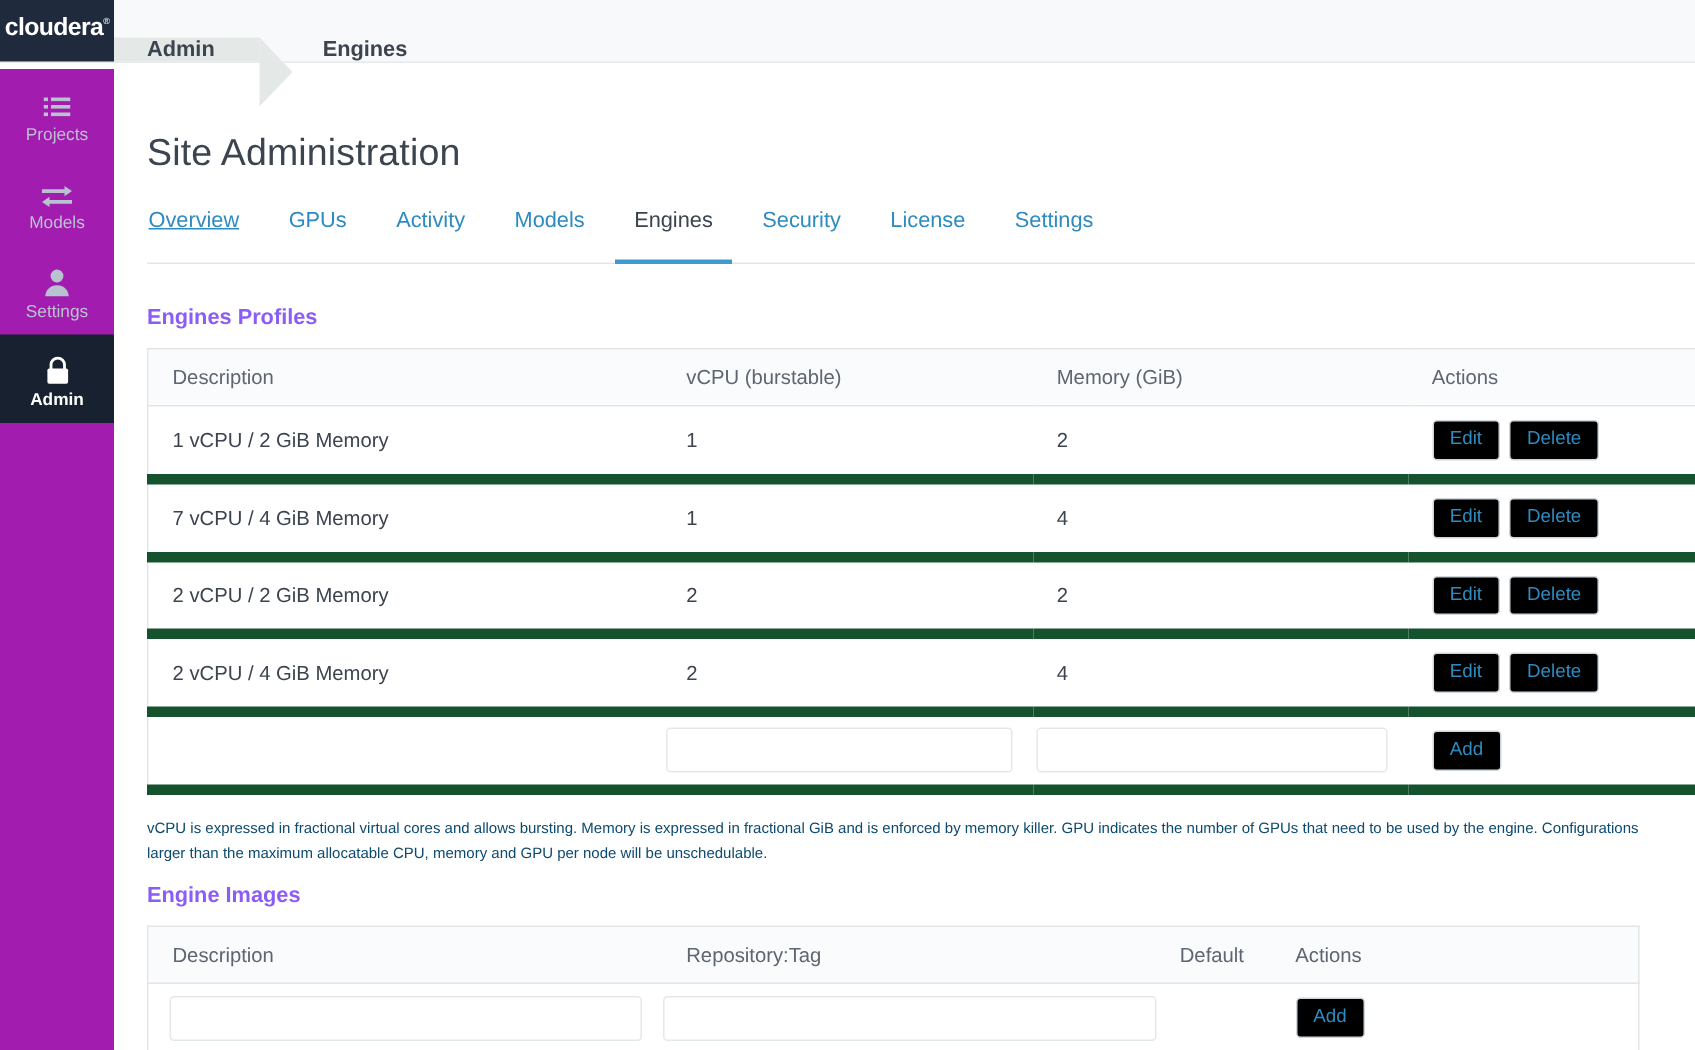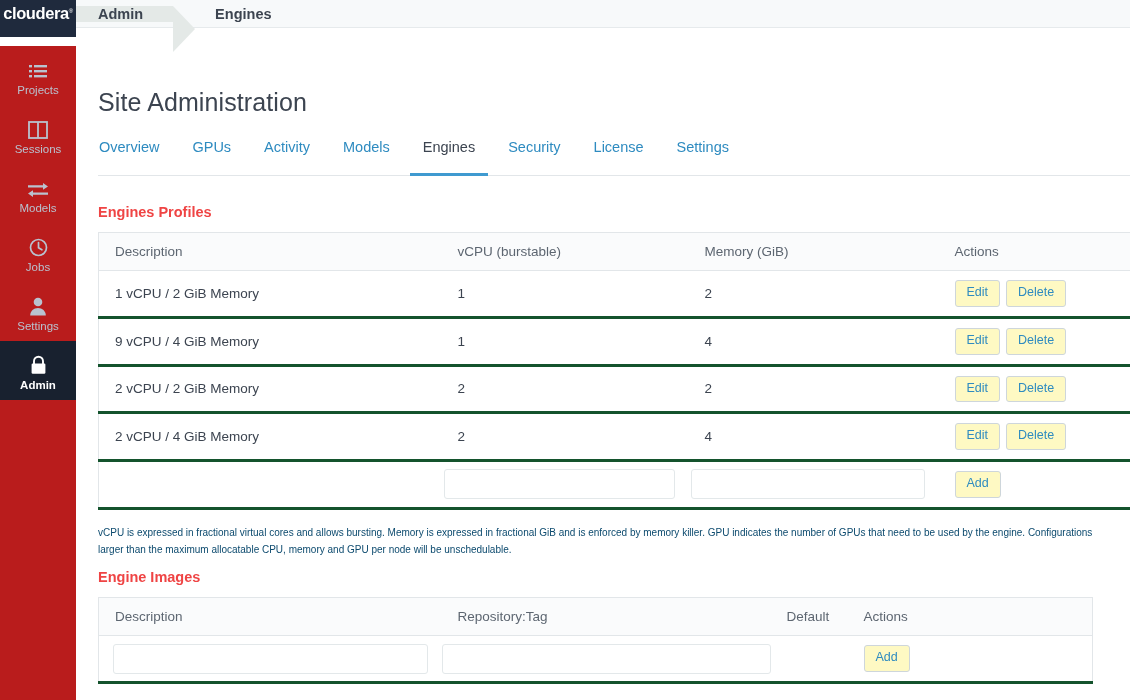--- a/index.html
+++ b/index.html
@@ -8,24 +8,24 @@
     width: 1130px; height: 700px;
     overflow: hidden;
     background: #ffffff;
     font-family: "Liberation Sans", sans-serif;
     -webkit-font-smoothing: antialiased;
   }
 
   
   .topbar {
     position: absolute; top: 0; left: 0;
-    width: 1130px; height: 28px;
+    width: 1130px; height: 42px;
     background: #f7f9fa;
     border-bottom: 1px solid #e6eaec;
-    display: flex; align-items: center;
+    display: flex; align-items: flex-end;
   }
   .brand {
     width: 76px; height: 46px;
     background: #1f2a3d;
     display: flex; align-items: center; justify-content: center;
   }
   .brand-text {
     color: #ffffff;
     font-size: 16.5px;
     font-weight: bold;
@@ -57,21 +57,21 @@
     border-top: 23px solid transparent;
     border-bottom: 23px solid transparent;
     border-left: 22px solid #e4e9e7;
   }
   .crumb-engines { padding-left: 42px; }
 
   
   .sidebar {
     position: absolute; top: 46px; left: 0;
     width: 76px; height: 654px;
-    background: #b91c1c;
+    background: #a21caf;
   }
   .nav-item {
     width: 76px; height: 59px;
     display: flex; flex-direction: column;
     align-items: center; justify-content: center;
     color: #b9c2cf;
     font-size: 11.5px;
     cursor: pointer;
     padding-top: 4px;
   }
@@ -112,37 +112,37 @@
   }
   .tab {
     font-size: 14.5px;
     color: #2e8bc0;
     padding: 0 13px 10px 13px;
     margin-right: 7px;
     cursor: pointer;
     position: relative;
     white-space: nowrap;
   }
-  .tab:first-child { padding-left: 1px; }
+  .tab:first-child { padding-left: 1px; text-decoration: underline; }
   .tab.active {
     color: #3c4450;
   }
   .tab.active:after {
     content: "";
     position: absolute;
     left: 0; right: 0; bottom: -1px;
     height: 3px;
     background: #3f9ad0;
   }
 
   
   .section-title {
     font-size: 14.5px;
     font-weight: bold;
-    color: #ef4444;
+    color: #8b5cf6;
     margin: 28px 0 12px 0;
   }
   .helper {
     font-size: 10px;
     color: #0c4a6e;
     line-height: 1.72;
     margin: 14px 0 0 0;
     max-width: 1000px;
   }
 
@@ -160,38 +160,38 @@
     border-top: 1px solid #e2e6e9;
     border-bottom: 1px solid #e2e6e9;
     text-align: left;
     font-weight: normal;
     font-size: 13.5px;
     color: #5d6671;
     padding: 11px 0 11px 16px;
     height: 38px;
   }
   tbody td {
-    border-bottom: 3px solid #14532d;
+    border-bottom: 7px solid #14532d;
     font-size: 13.5px;
     color: #3c4450;
     padding: 9px 0 9px 16px;
     height: 32px;
     vertical-align: middle;
   }
   .tbl-profiles thead th:first-child,
   .tbl-profiles tbody td:first-child { border-left: 1px solid #e2e6e9; }
   .tbl-images thead th:first-child,
   .tbl-images tbody td:first-child { border-left: 1px solid #e2e6e9; }
   .tbl-images thead th:last-child,
   .tbl-images tbody td:last-child { border-right: 1px solid #e2e6e9; }
 
   .btn {
     display: inline-block;
     border: 1px solid #ced6db;
-    background: #fef9c3;
+    background: #000000;
     color: #2e8bc0;
     font-size: 12.5px;
     font-family: "Liberation Sans", sans-serif;
     padding: 5px 11px 6px 11px;
     border-radius: 3px;
     cursor: pointer;
     line-height: 1.1;
     margin-right: 6px;
     text-align: center;
   }
@@ -251,52 +251,34 @@
           <rect x="0" y="6" width="3" height="2.4"></rect>
             <rect x="5" y="6" width="13" height="2.4"></rect>
           <rect x="0" y="11" width="3" height="2.4"></rect>
             <rect x="5" y="11" width="13" height="2.4"></rect>
         </g>
       </svg>
     </span>
     <span class="lbl">Projects</span>
   </div>
 
-  <div class="nav-item">
-    <span class="ico">
-      <svg width="20" height="18" viewBox="0 0 20 18">
-        <rect x="1" y="1" width="18" height="16" fill="none" stroke="#b9c2cf" stroke-width="1.8"></rect>
-        <line x1="10" y1="1" x2="10" y2="17" stroke="#b9c2cf" stroke-width="1.8"></line>
-      </svg>
-    </span>
-    <span class="lbl">Sessions</span>
-  </div>
 
 
   <div class="nav-item">
     <span class="ico">
       <svg width="22" height="16" viewBox="0 0 22 16">
         <g fill="#b9c2cf">
           <path d="M16 1l5 3.4-5 3.4V5.6H1V3.2h15z"></path>
           <path d="M6 8.2v2.2h15v2.4H6v2.2L1 11.6z"></path>
         </g>
       </svg>
     </span>
     <span class="lbl">Models</span>
   </div>
 
-  <div class="nav-item">
-    <span class="ico">
-      <svg width="19" height="19" viewBox="0 0 19 19">
-        <circle cx="9.5" cy="9.5" r="8" fill="none" stroke="#b9c2cf" stroke-width="1.7"></circle>
-        <path d="M9.5 4.6v5.2l3.4 2" fill="none" stroke="#b9c2cf" stroke-width="1.7" stroke-linecap="round"></path>
-      </svg>
-    </span>
-    <span class="lbl">Jobs</span>
-  </div>
 
   <div class="nav-item">
     <span class="ico">
       <svg width="18" height="19" viewBox="0 0 18 19">
         <circle cx="9" cy="5" r="4.3" fill="#b9c2cf"></circle>
         <path d="M1.2 18.5c0-4.3 3.5-7.4 7.8-7.4s7.8 3.1 7.8 7.4z" fill="#b9c2cf"></path>
       </svg>
     </span>
     <span class="lbl">Settings</span>
   </div>
@@ -348,21 +330,21 @@
     <tbody>
       <tr>
         <td>1 vCPU / 2 GiB Memory</td>
         <td>1</td>
         <td>2</td>
         <td class="nowrap">
           <span class="btn">Edit</span><span class="btn">Delete</span>
         </td>
       </tr>
       <tr>
-        <td>9 vCPU / 4 GiB Memory</td>
+        <td>7 vCPU / 4 GiB Memory</td>
         <td>1</td>
         <td>4</td>
         <td class="nowrap">
           <span class="btn">Edit</span><span class="btn">Delete</span>
         </td>
       </tr>
       <tr>
         <td>2 vCPU / 2 GiB Memory</td>
         <td>2</td>
         <td>2</td>

